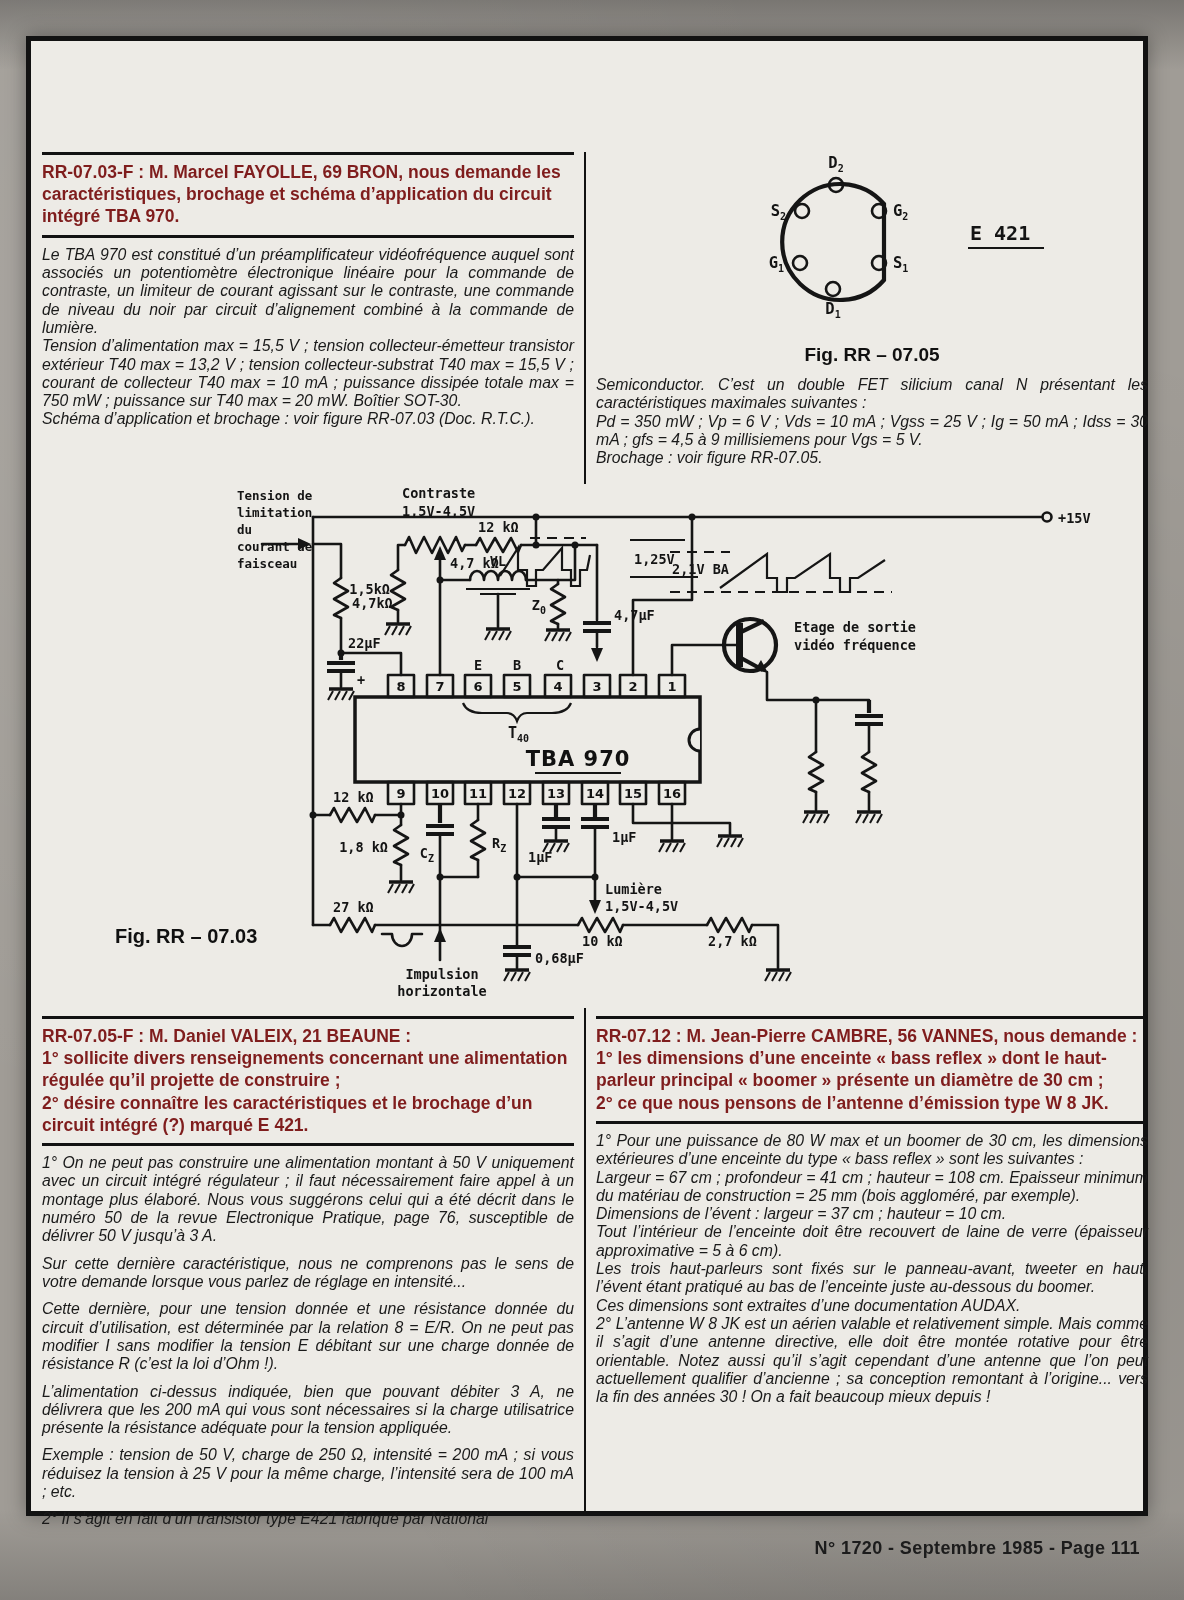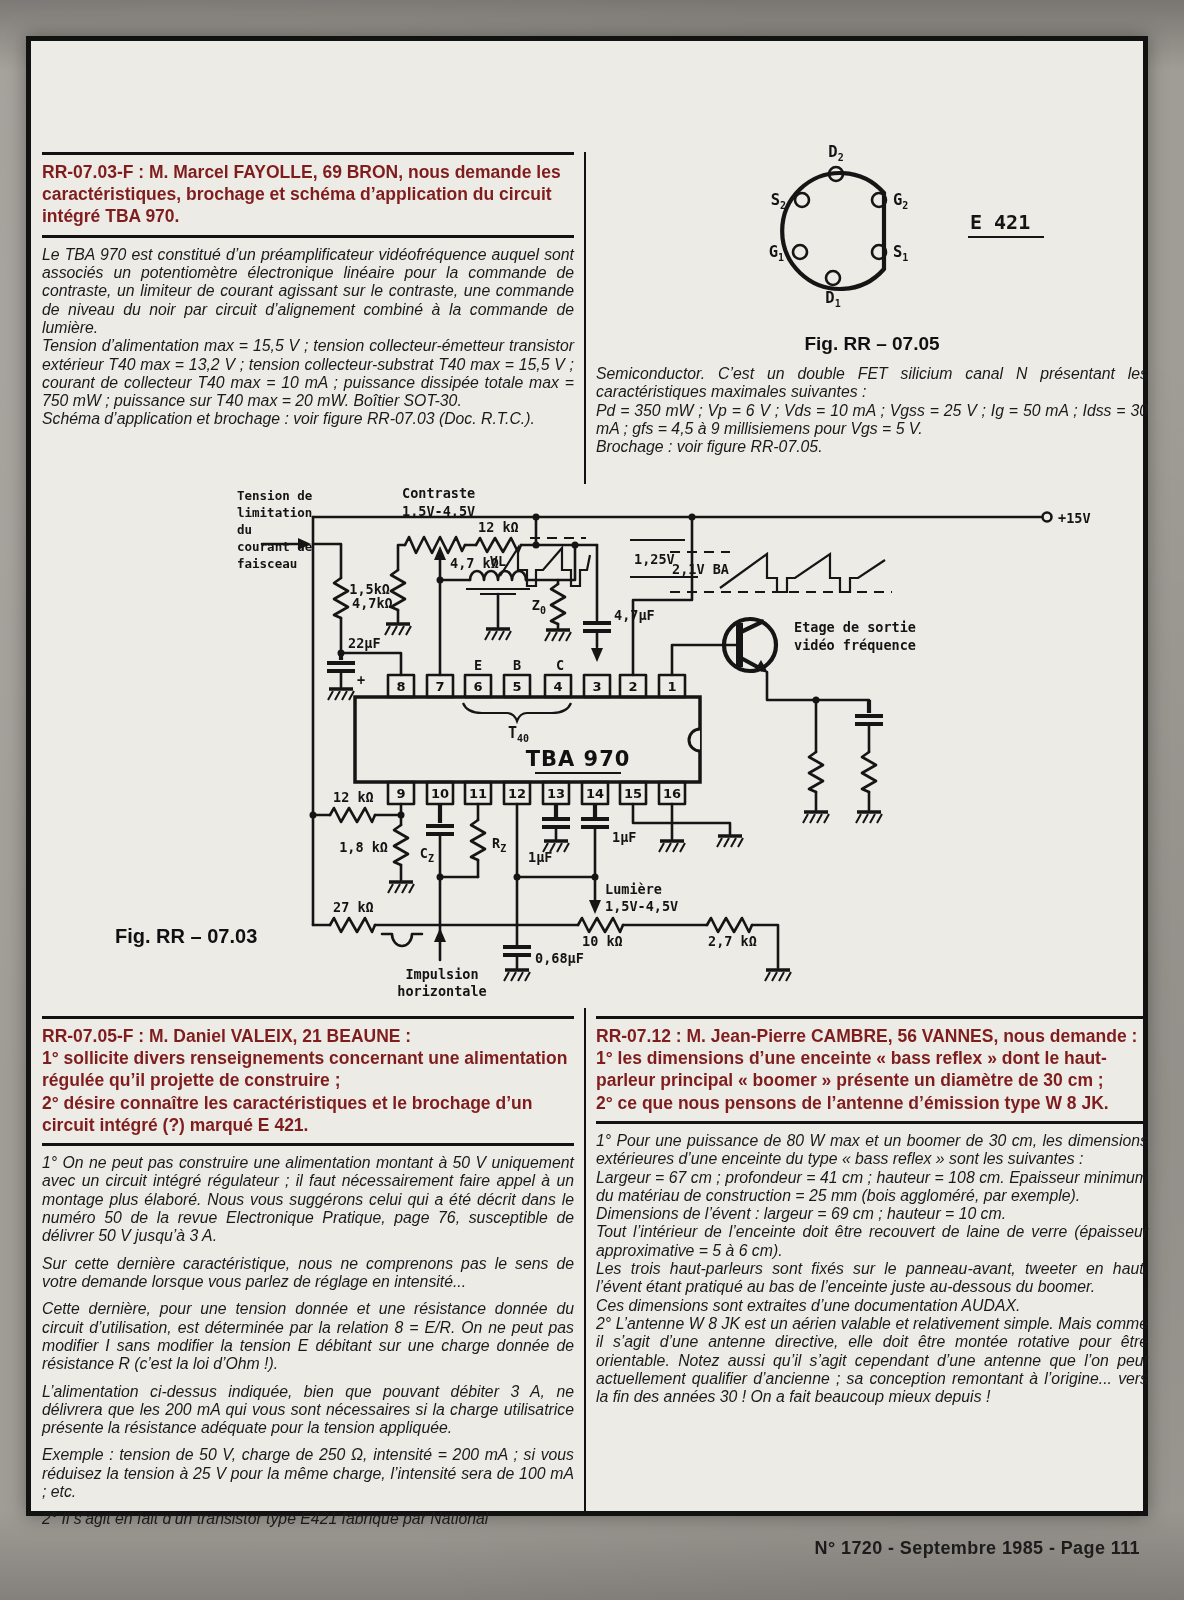--- a/index.html
+++ b/index.html
@@ -57,21 +57,21 @@
   <div class="rule-b"></div>
   <div class="body-text">
     <p>Le TBA 970 est constitué d’un préamplificateur vidéofréquence auquel sont associés un potentiomètre électronique linéaire pour la commande de contraste, un limiteur de courant agissant sur le contraste, une commande de niveau du noir par circuit d’alignement combiné à la commande de lumière.</p>
     <p>Tension d’alimentation max = 15,5 V ; tension collecteur-émetteur transistor extérieur T40 max = 13,2 V ; tension collecteur-substrat T40 max = 15,5 V ; courant de collecteur T40 max = 10 mA ; puissance dissipée totale max = 750 mW ; puissance sur T40 max = 20 mW. Boîtier SOT-30.</p>
     <p>Schéma d’application et brochage : voir figure RR-07.03 (Doc. R.T.C.).</p>
   </div>
 </div>
 
 <div class="vdiv" style="left:584px;top:152px;height:332px;"></div>
 
-<div class="col" style="left:596px;top:131px;width:552px;">
+<div class="col" style="left:596px;top:142px;width:552px;">
   <svg width="552" height="200" viewBox="0 0 552 200">
     <path d="M288,62 A58,58 0 1 0 288,138 Z" class="thick"></path>
     <circle cx="240" cy="43" r="7" class="wire"></circle>
     <circle cx="206" cy="69" r="7" class="wire"></circle>
     <circle cx="283" cy="69" r="7" class="wire"></circle>
     <circle cx="204" cy="121" r="7" class="wire"></circle>
     <circle cx="283" cy="121" r="7" class="wire"></circle>
     <circle cx="237" cy="147" r="7" class="wire"></circle>
     <text x="240" y="26" text-anchor="middle" class="fet-lbl"><tspan>D</tspan><tspan dy="4" class="sub">2</tspan></text>
     <text x="190" y="74" text-anchor="end" class="fet-lbl"><tspan>S</tspan><tspan dy="4" class="sub">2</tspan></text>
@@ -343,21 +343,21 @@
   <div class="rule"></div>
   <div class="qa-heading">
     <span class="hl">RR-07.12 : M. Jean-Pierre CAMBRE, 56 VANNES, nous demande :</span>
     <span class="hl">1° les dimensions d’une enceinte « bass reflex » dont le haut-parleur principal « boomer » présente un diamètre de 30 cm ;</span>
     <span class="hl">2° ce que nous pensons de l’antenne d’émission type W 8 JK.</span>
   </div>
   <div class="rule-b"></div>
   <div class="body-text">
     <p>1° Pour une puissance de 80 W max et un boomer de 30 cm, les dimensions extérieures d’une enceinte du type « bass reflex » sont les suivantes :</p>
     <p>Largeur = 67 cm ; profondeur = 41 cm ; hauteur = 108 cm. Epaisseur minimum du matériau de construction = 25 mm (bois aggloméré, par exemple).</p>
-    <p>Dimensions de l’évent : largeur = 69 cm ; hauteur = 10 cm.</p>
+    <p>Dimensions de l’évent : largeur = 37 cm ; hauteur = 10 cm.</p>
     <p>Tout l’intérieur de l’enceinte doit être recouvert de laine de verre (épaisseur approximative = 5 à 6 cm).</p>
     <p>Les trois haut-parleurs sont fixés sur le panneau-avant, tweeter en haut, l’évent étant pratiqué au bas de l’enceinte juste au-dessous du boomer.</p>
     <p>Ces dimensions sont extraites d’une documentation AUDAX.</p>
     <p>2° L’antenne W 8 JK est un aérien valable et relativement simple. Mais comme il s’agit d’une antenne directive, elle doit être montée rotative pour être orientable. Notez aussi qu’il s’agit cependant d’une antenne que l’on peut actuellement qualifier d’ancienne ; sa conception remontant à l’origine... vers la fin des années 30 ! On a fait beaucoup mieux depuis !</p>
   </div>
 </div>
 
 <div class="footer">N° 1720 - Septembre 1985 - Page 111</div>
 
 </body></html>

